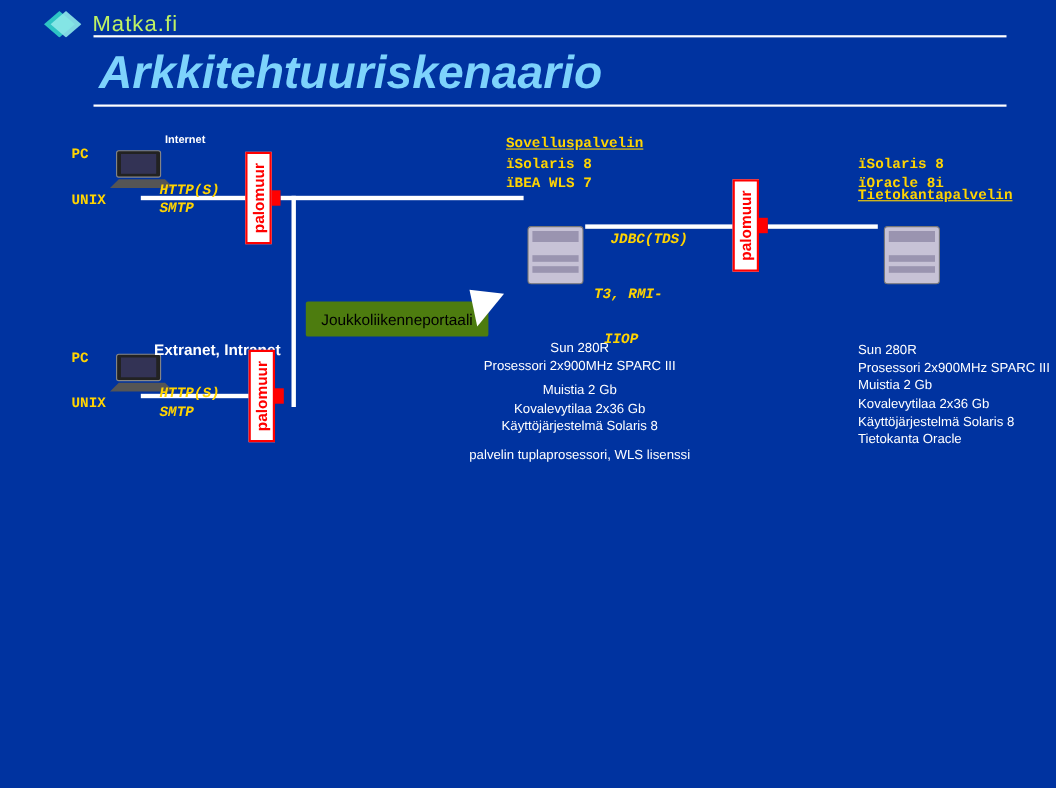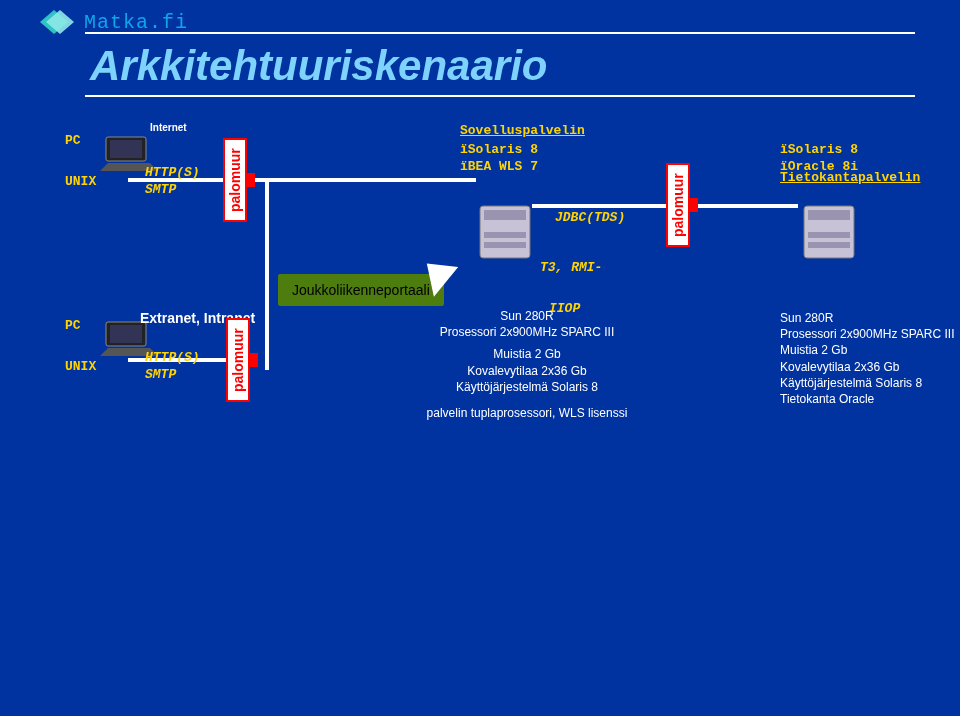--- a/index.html
+++ b/index.html
@@ -15,22 +15,22 @@
   
   .logo {
     position: absolute;
     top: 10px;
     left: 40px;
     display: flex;
     align-items: center;
     gap: 10px;
   }
   .logo-text {
-    color: #0ea5e9;
-    font-family: Liberation Mono, monospace;
+    color: #bef264;
+    font-family: Liberation Sans, sans-serif;
     font-size: 20px;
     letter-spacing: 1px;
   }
   .page-title {
     position: absolute;
     top: 42px;
     left: 90px;
     font-size: 42px;
     font-weight: 700;
     font-style: italic;

